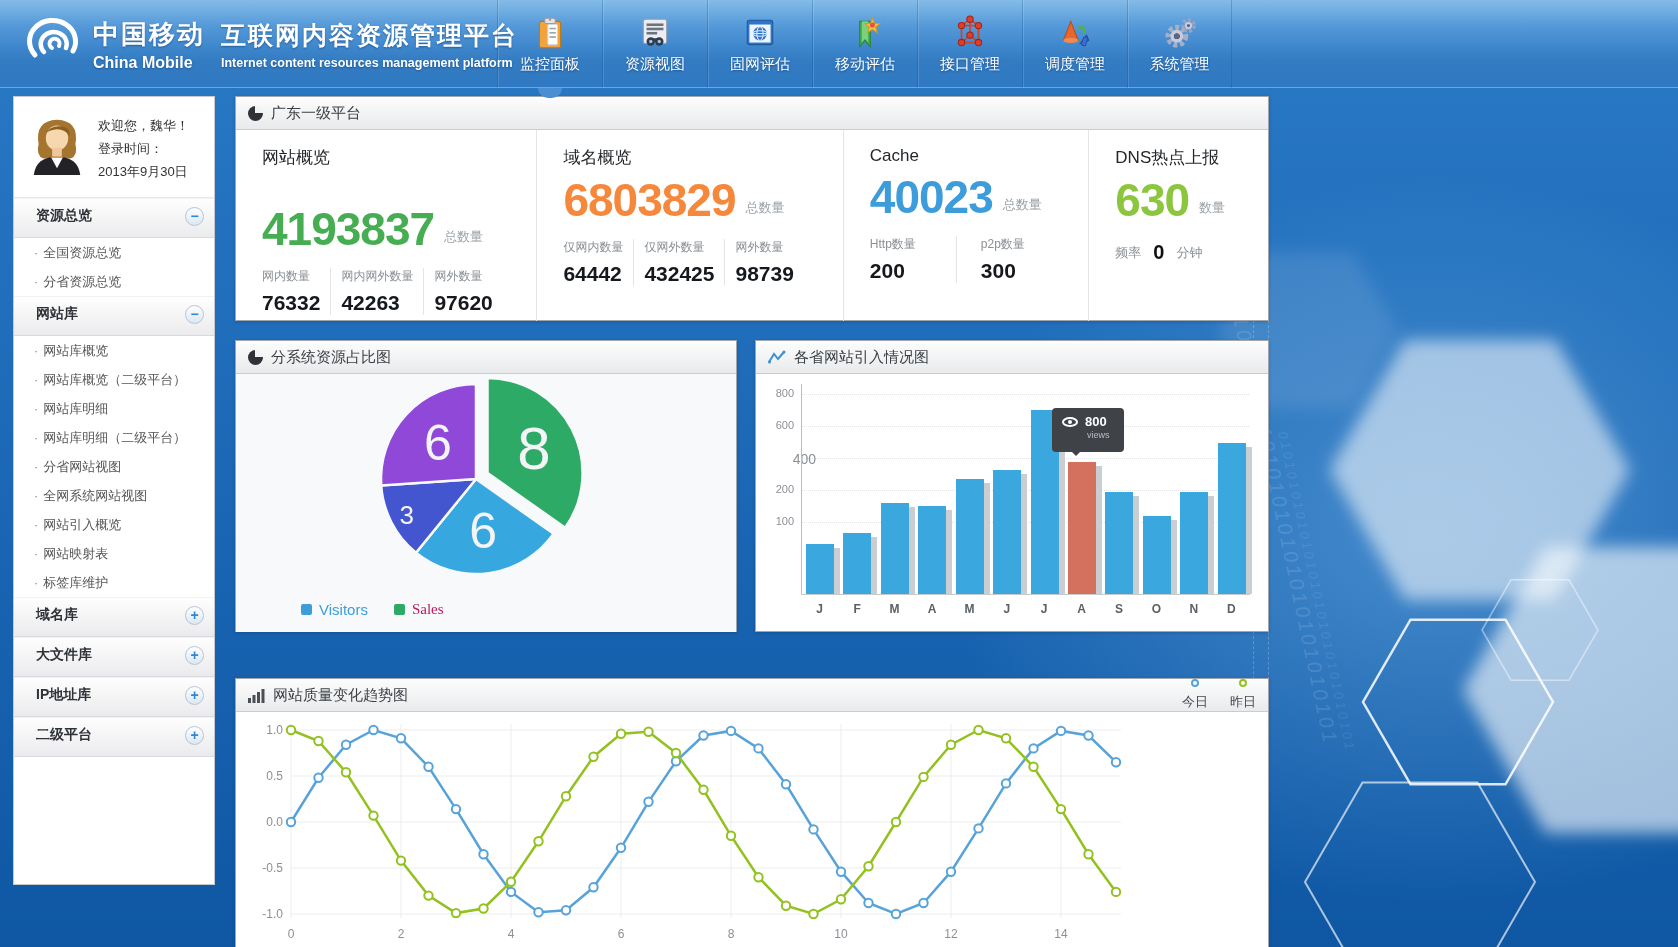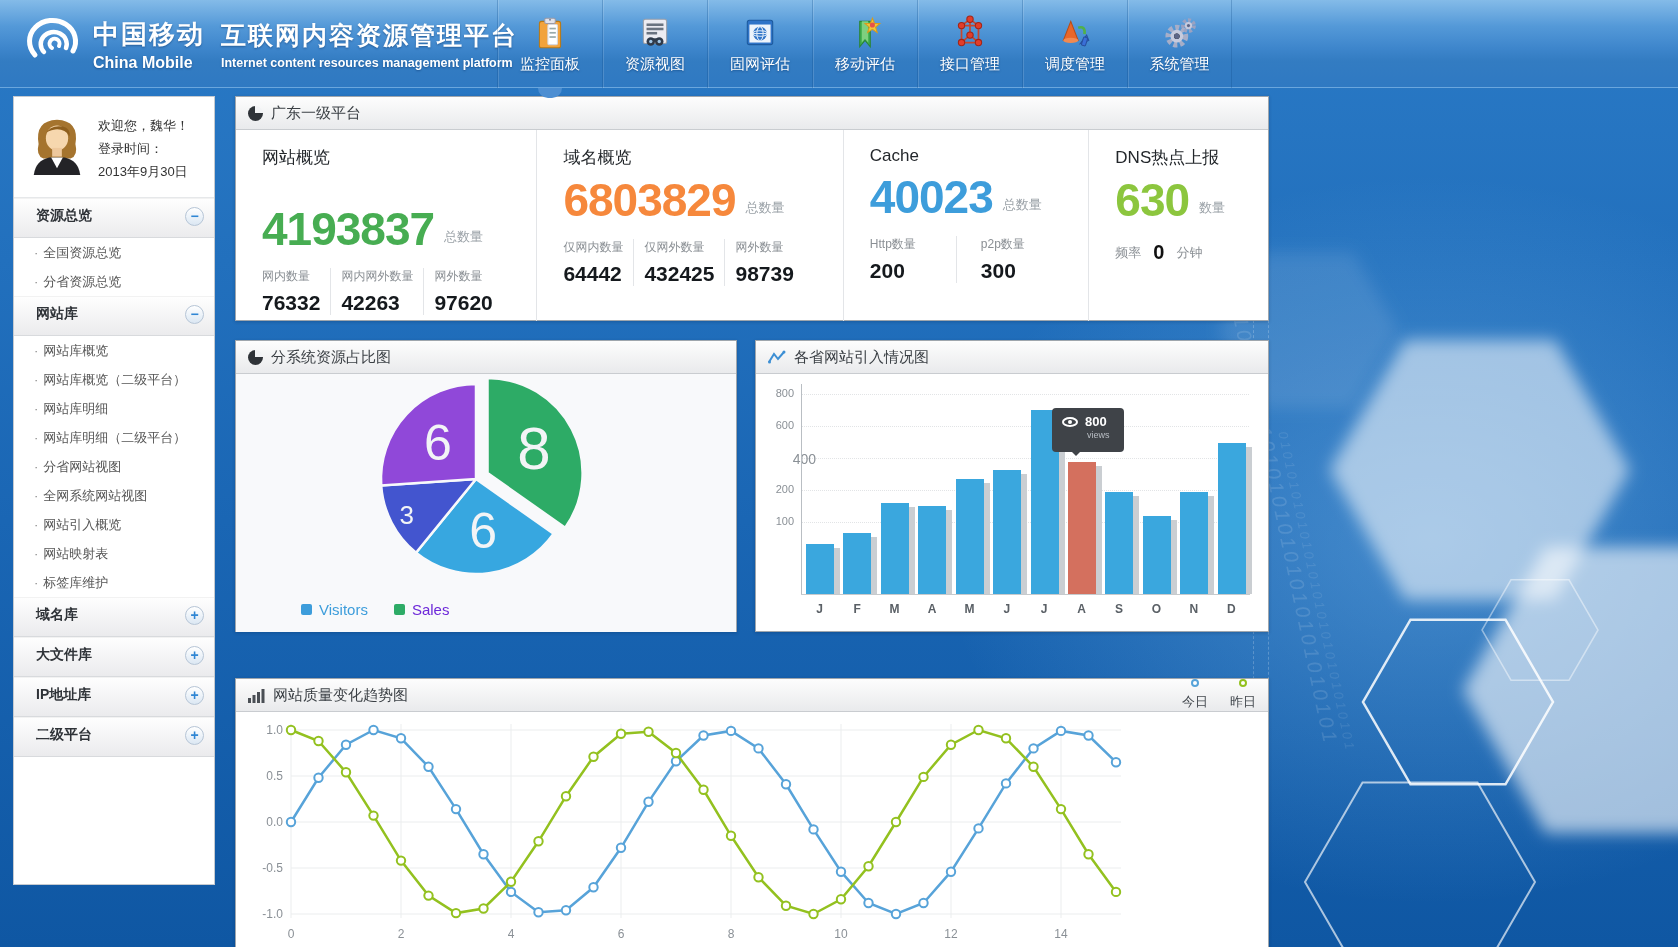--- a/index.html
+++ b/index.html
@@ -392,21 +392,21 @@
         <path d="M240,105 L180.0,178.7 A95,95 0 0 1 145.2,111.5 Z" fill="#4355cf" stroke="#f8f9fb" stroke-width="2.5"></path>
         <text x="170.8" y="149.7" text-anchor="middle" fill="#f2f4f6" font-size="26" font-family="&quot;Liberation Sans&quot;,sans-serif">3</text>
         <path d="M240,105 L145.2,111.5 A95,95 0 0 1 240.0,10.0 Z" fill="#9048d9" stroke="#f8f9fb" stroke-width="2.5"></path>
         <text x="201.8" y="86.3" text-anchor="middle" fill="#f2f4f6" font-size="50" font-family="&quot;Liberation Sans&quot;,sans-serif">6</text>
       </svg>
     <div class="pie-legend">
       <span class="pie-legend-item" style="color: rgb(61, 157, 219);">
         <span class="legend-sq" style="background: rgb(61, 157, 219);"></span>
         <span>Visitors</span>
       </span>
-      <span class="pie-legend-item" style="color: #6d28d9;">
+      <span class="pie-legend-item" style="color: #be185d; font-family: Liberation Serif, serif;">
         <span class="legend-sq" style="background: rgb(45, 171, 102);"></span>
         <span>Sales</span>
       </span>
     </div>
   </div>
 </div>
 
 <div class="panel panel-bar">
   <div class="panel-header">
     <svg width="18" height="15" viewBox="0 0 18 15">

